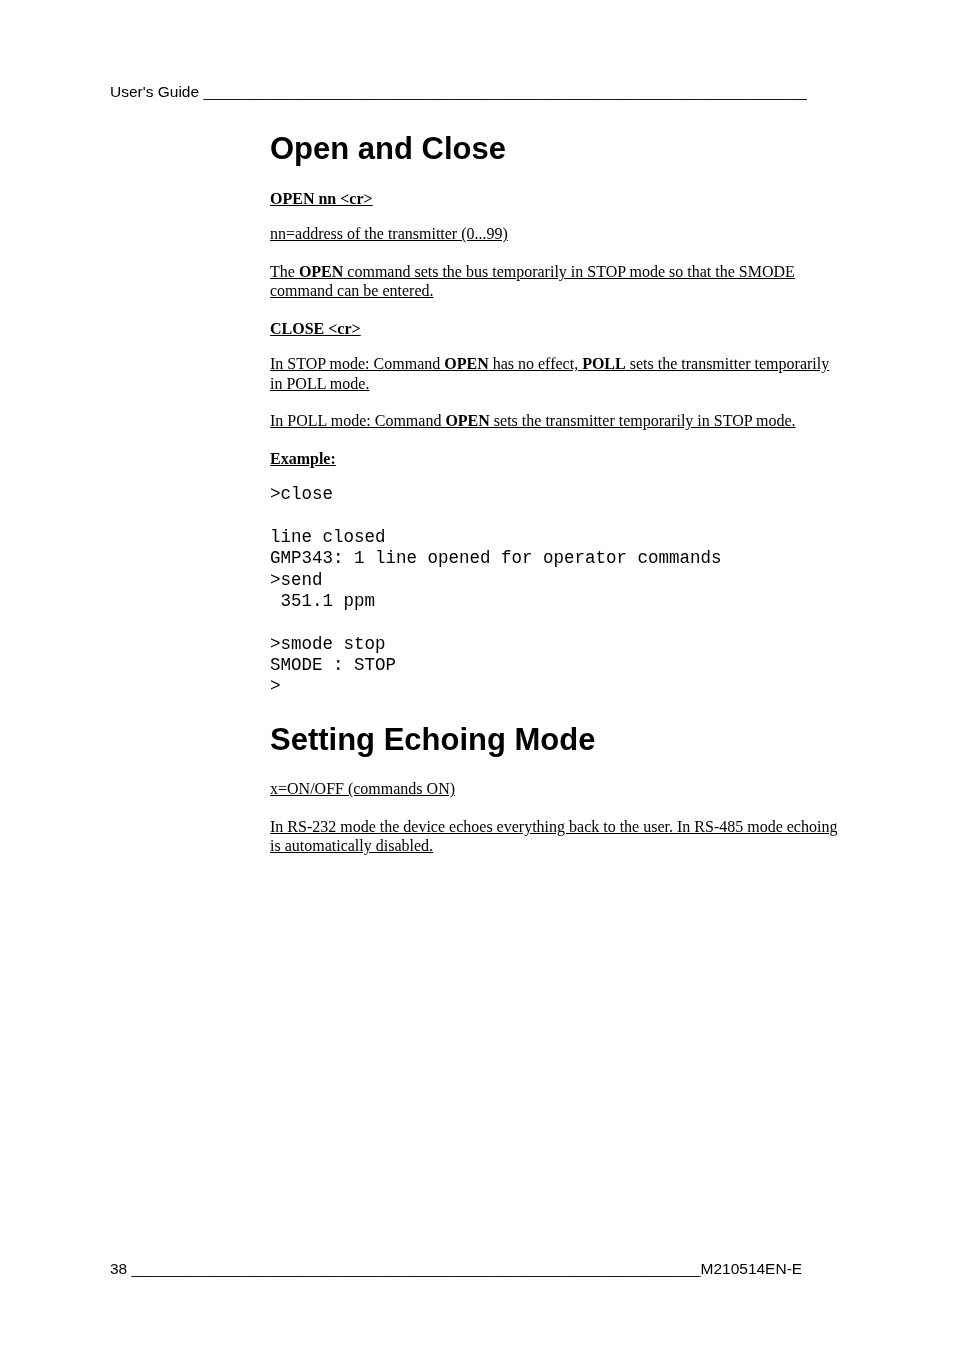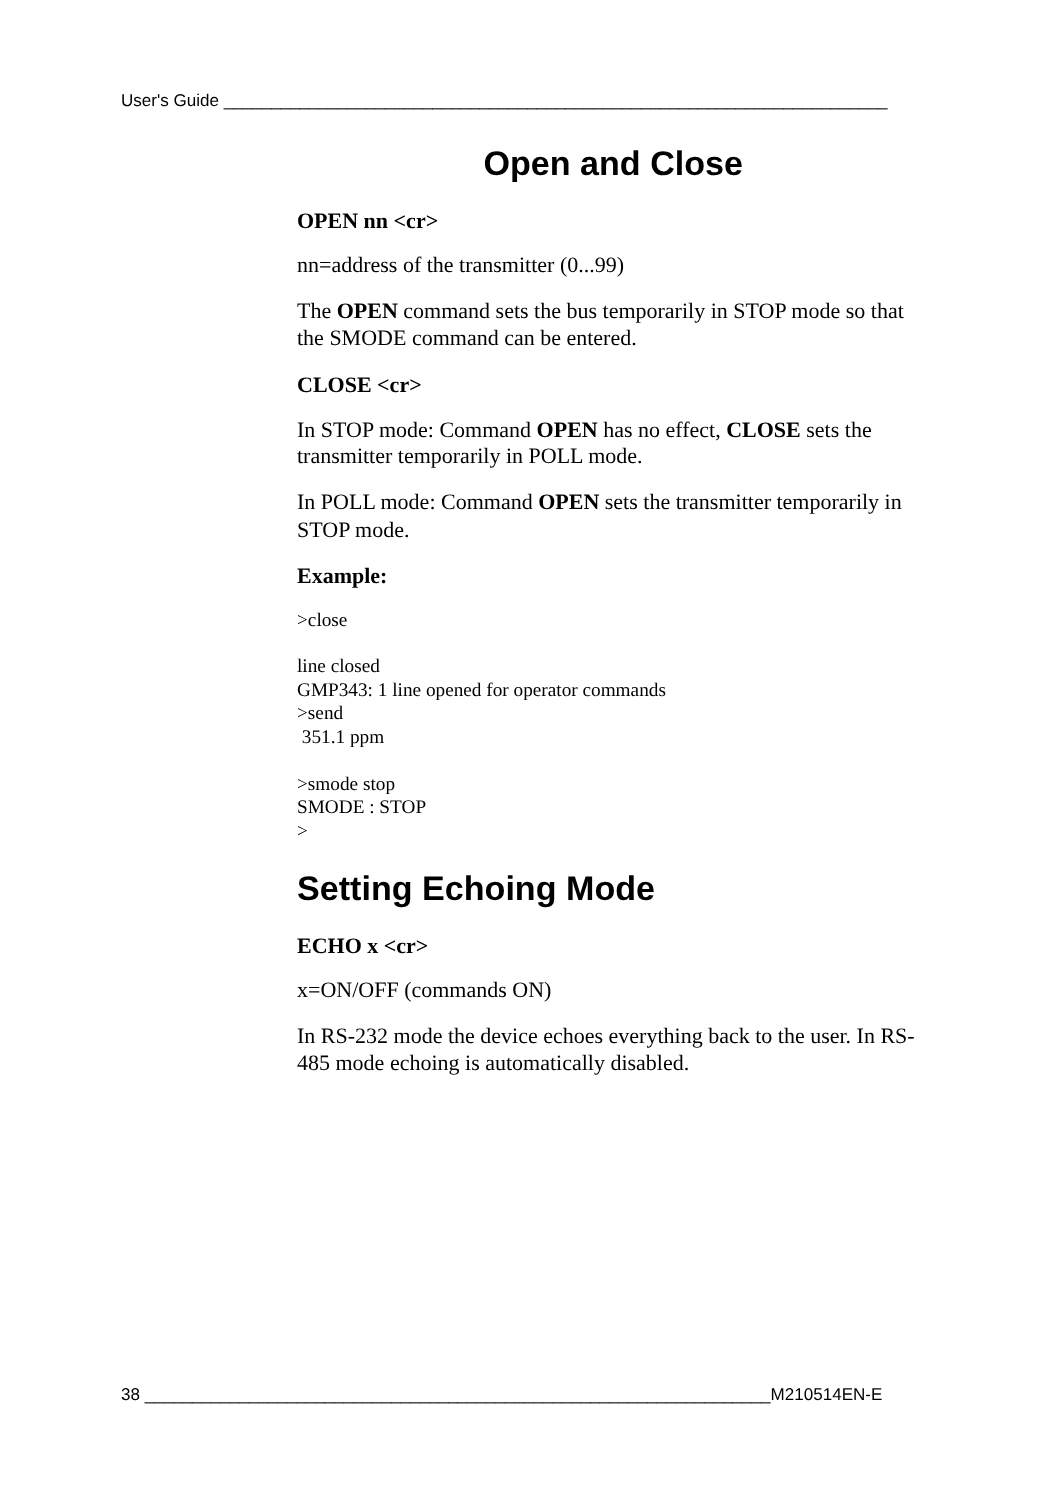--- a/index.html
+++ b/index.html
@@ -31,43 +31,44 @@
     width: 575px;
   }
   h2.section {
     font-family: Arial, Helvetica, sans-serif;
     font-weight: bold;
     font-size: 31px;
     margin: 0 0 22px 0;
     line-height: 1.15;
   }
   p {
-    font-size: 20px;
+    font-size: 16px;
     line-height: 1.22;
     margin: 0 0 18px 0;
+    text-decoration: underline;
   }
   p.tight { margin-bottom: 16px; }
   .bold { font-weight: bold; }
   pre.example {
-    font-family: Liberation Serif, serif;
+    font-family: Liberation Mono, monospace;
     font-size: 17.5px;
     line-height: 1.22;
     white-space: pre;
     margin: 0 0 24px 0;
   }
   .footer {
     position: absolute;
     left: 110px;
     right: 101px;
     bottom: 72px;
     font-family: Arial, Helvetica, sans-serif;
     font-size: 15.5px;
     white-space: pre;
   }
-  .h2gap-top { margin-top: 2px; text-align: center; }
+  .h2gap-top { margin-top: 2px; }
 </style>
 </head>
 <body>
 
 <div class="page">
 
   <div class="running-head">User's Guide ______________________________________________________________________</div>
 
   <div class="content">
 
@@ -77,21 +78,21 @@
 
     <p>nn=address of the transmitter (0...99)</p>
 
     <p>
       <span>The </span><span class="bold">OPEN</span><span> command sets the bus temporarily in STOP mode so that the SMODE command can be entered.</span>
     </p>
 
     <p class="bold tight">CLOSE &lt;cr&gt;</p>
 
     <p>
-      <span>In STOP mode: Command </span><span class="bold">OPEN</span><span> has no effect, </span><span class="bold">CLOSE</span><span> sets the transmitter temporarily in POLL mode.</span>
+      <span>In STOP mode: Command </span><span class="bold">OPEN</span><span> has no effect, </span><span class="bold">POLL</span><span> sets the transmitter temporarily in POLL mode.</span>
     </p>
 
     <p>
       <span>In POLL mode: Command </span><span class="bold">OPEN</span><span> sets the transmitter temporarily in STOP mode.</span>
     </p>
 
     <p class="bold tight">Example:</p>
 
     <pre class="example">&gt;close
 
@@ -99,21 +100,20 @@
 GMP343: 1 line opened for operator commands
 &gt;send
  351.1 ppm
 
 &gt;smode stop
 SMODE : STOP
 &gt;</pre>
 
     <h2 class="section">Setting Echoing Mode</h2>
 
-    <p class="bold tight">ECHO x &lt;cr&gt;</p>
 
 
     <p>x=ON/OFF (commands ON)</p>
 
     <p>In RS-232 mode the device echoes everything back to the user. In RS-485 mode echoing is automatically disabled.</p>
 
   </div>
 
   <div class="footer">38 __________________________________________________________________M210514EN-E</div>
 

